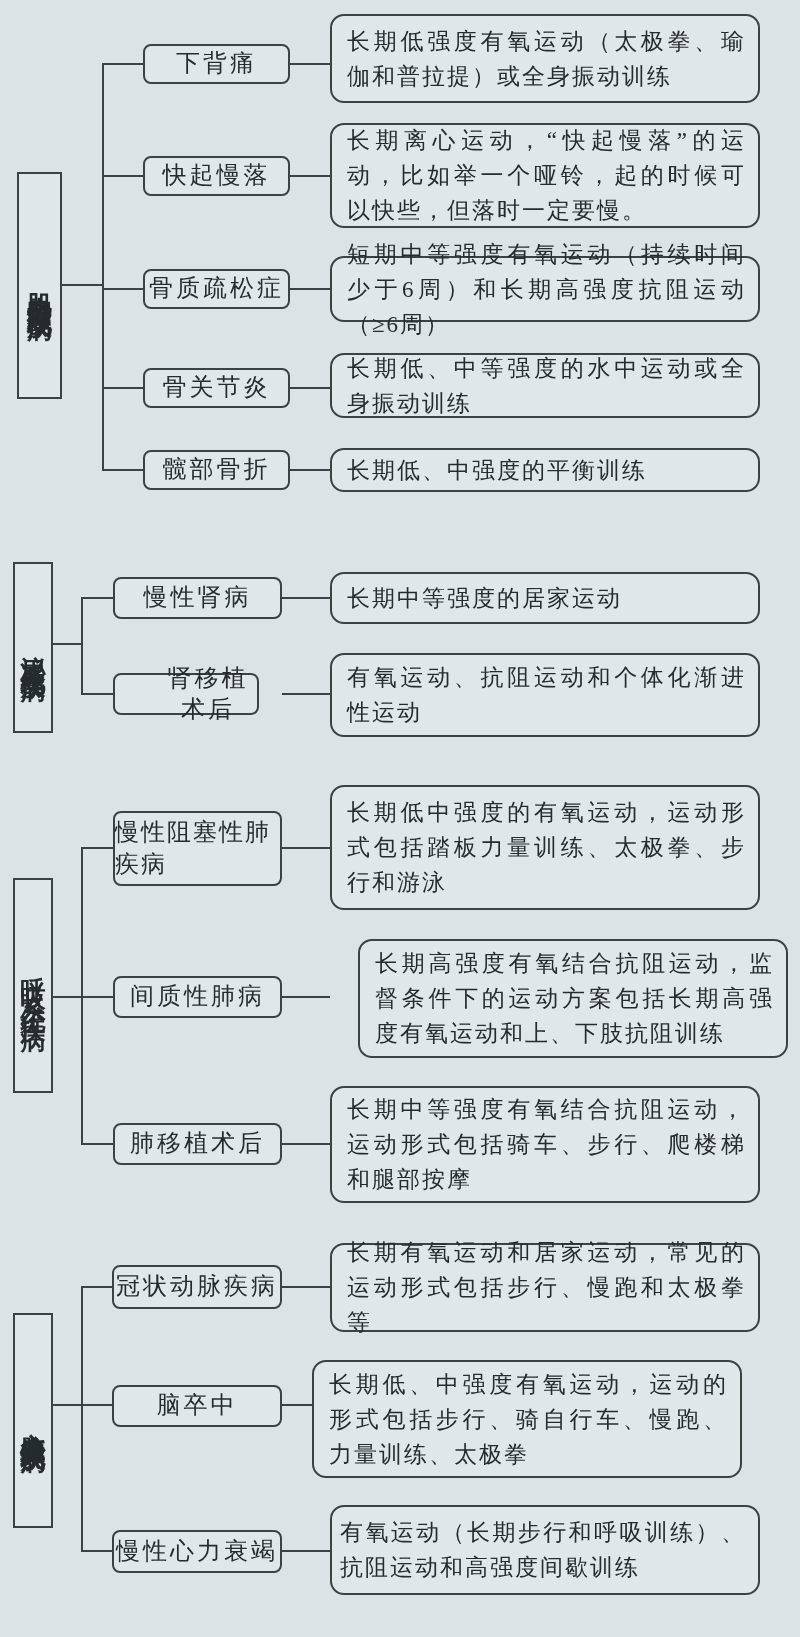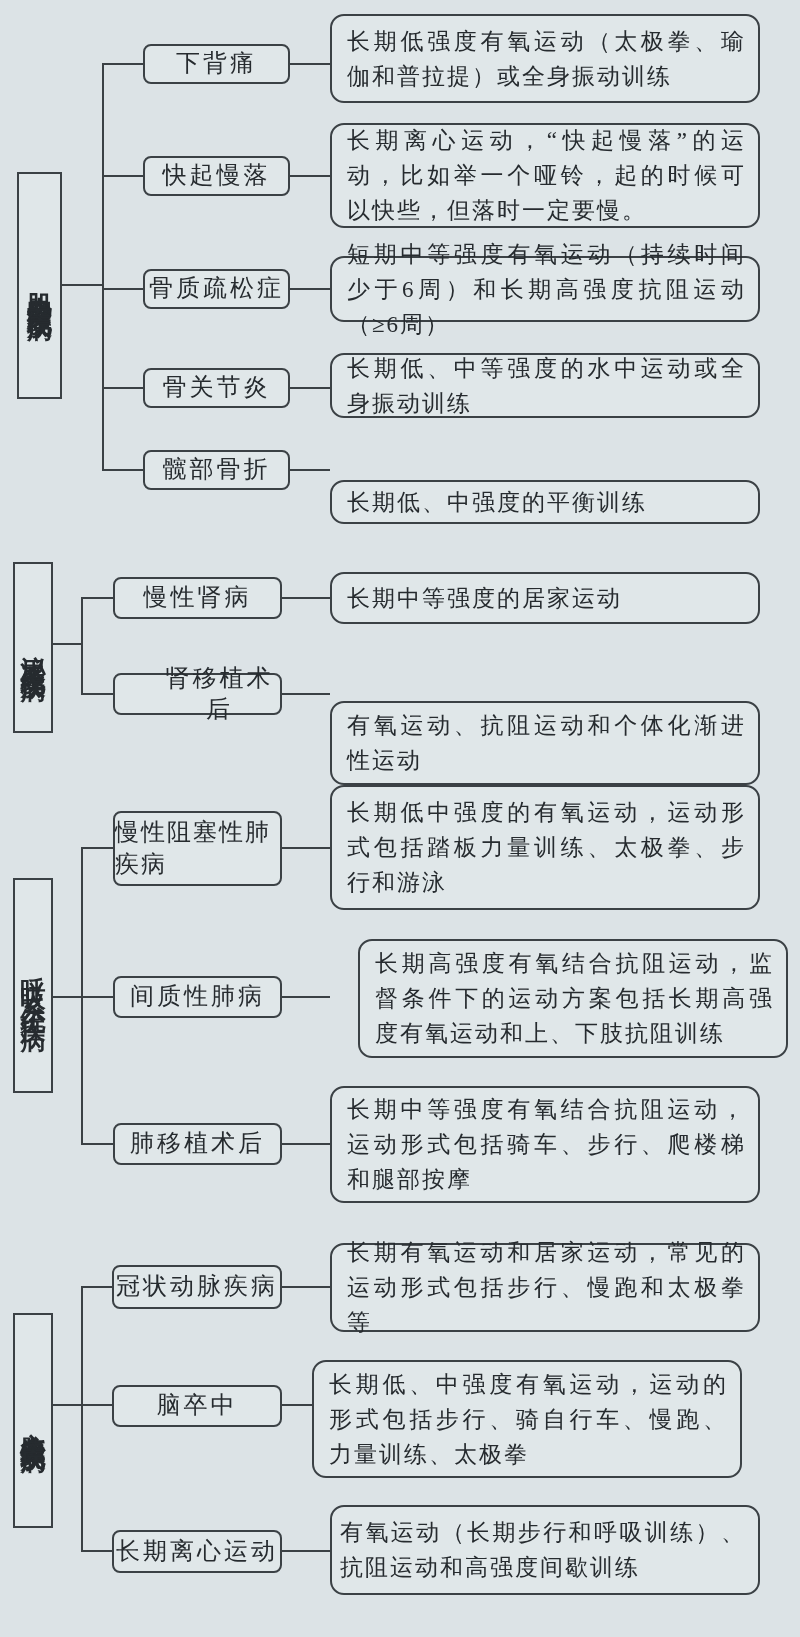--- a/index.html
+++ b/index.html
@@ -90,50 +90,50 @@
       </div>
     <div class="rec" style="left:330px;top:123px;width:430px;height:105px;">
         <span>长期离心运动，“快起慢落”的运动，比如举一个哑铃，起的时候可以快些，但落时一定要慢。</span>
       </div>
     <div class="rec" style="left:330px;top:256px;width:430px;height:66px;">
         <span>短期中等强度有氧运动（持续时间少于6周）和长期高强度抗阻运动（≥6周）</span>
       </div>
     <div class="rec" style="left:330px;top:353px;width:430px;height:65px;">
         <span>长期低、中等强度的水中运动或全身振动训练</span>
       </div>
-    <div class="rec" style="left:330px;top:448px;width:430px;height:44px;margin-top:32px;">
+    <div class="rec" style="left:330px;top:448px;width:430px;height:44px;">
         <span>长期低、中强度的平衡训练</span>
       </div>
   </div>
 
   
   <div class="sec">
     <div class="cat" style="left:13px;top:562px;width:40px;height:171px;">
         <span style="letter-spacing:4px;">泌尿系统疾病</span>
       </div>
     <div class="hl" style="left:53px;top:643px;width:28px;"></div>
     <div class="vl" style="left:81px;top:597px;height:98px;"></div>
 
     <div class="hl" style="left:81px;top:597px;width:32px;"></div>
     <div class="hl" style="left:81px;top:693px;width:32px;"></div>
 
     <div class="dis" style="left:113px;top:577px;width:169px;height:42px;">
         <span>慢性肾病</span>
       </div>
-    <div class="dis" style="left:113px;top:673px;width:169px;height:42px;padding-left:44px;">
+    <div class="dis" style="left:113px;top:673px;width:146px;height:42px;padding-left:44px;">
         <span>肾移植术后</span>
       </div>
 
     <div class="hl" style="left:282px;top:597px;width:48px;"></div>
     <div class="hl" style="left:282px;top:693px;width:48px;"></div>
 
     <div class="rec" style="left:330px;top:572px;width:430px;height:52px;">
         <span>长期中等强度的居家运动</span>
       </div>
-    <div class="rec" style="left:330px;top:653px;width:430px;height:84px;margin-top:48px;">
+    <div class="rec" style="left:330px;top:653px;width:430px;height:84px;">
         <span>有氧运动、抗阻运动和个体化渐进性运动</span>
       </div>
   </div>
 
   
   <div class="sec">
     <div class="cat" style="left:13px;top:878px;width:40px;height:215px;">
         <span style="letter-spacing:10px;">呼吸系统疾病</span>
       </div>
     <div class="hl" style="left:53px;top:996px;width:28px;"></div>
@@ -180,21 +180,21 @@
     <div class="hl" style="left:81px;top:1404px;width:31px;"></div>
     <div class="hl" style="left:81px;top:1550px;width:31px;"></div>
 
     <div class="dis" style="left:112px;top:1265px;width:170px;height:44px;">
         <span>冠状动脉疾病</span>
       </div>
     <div class="dis" style="left:112px;top:1385px;width:170px;height:42px;">
         <span>脑卒中</span>
       </div>
     <div class="dis" style="left:112px;top:1530px;width:170px;height:43px;">
-        <span>长期离心运动</span>
+        <span>慢性心力衰竭</span>
       </div>
 
     <div class="hl" style="left:282px;top:1286px;width:48px;"></div>
     <div class="hl" style="left:282px;top:1404px;width:48px;"></div>
     <div class="hl" style="left:282px;top:1550px;width:48px;"></div>
 
     <div class="rec" style="left:330px;top:1243px;width:430px;height:89px;">
         <span>长期有氧运动和居家运动，常见的运动形式包括步行、慢跑和太极拳等</span>
       </div>
     <div class="rec" style="left:312px;top:1360px;width:430px;height:118px;">

